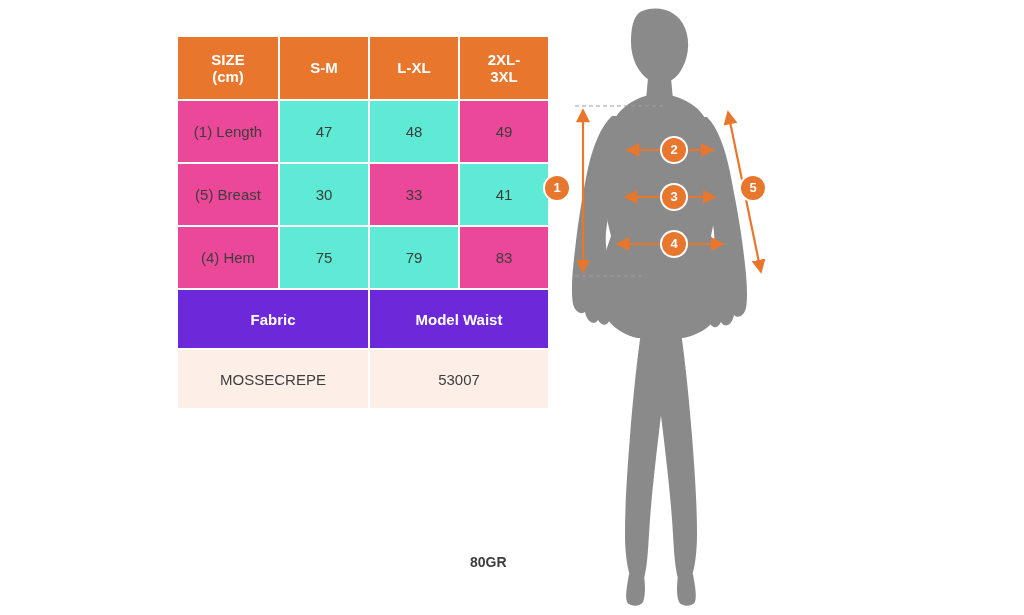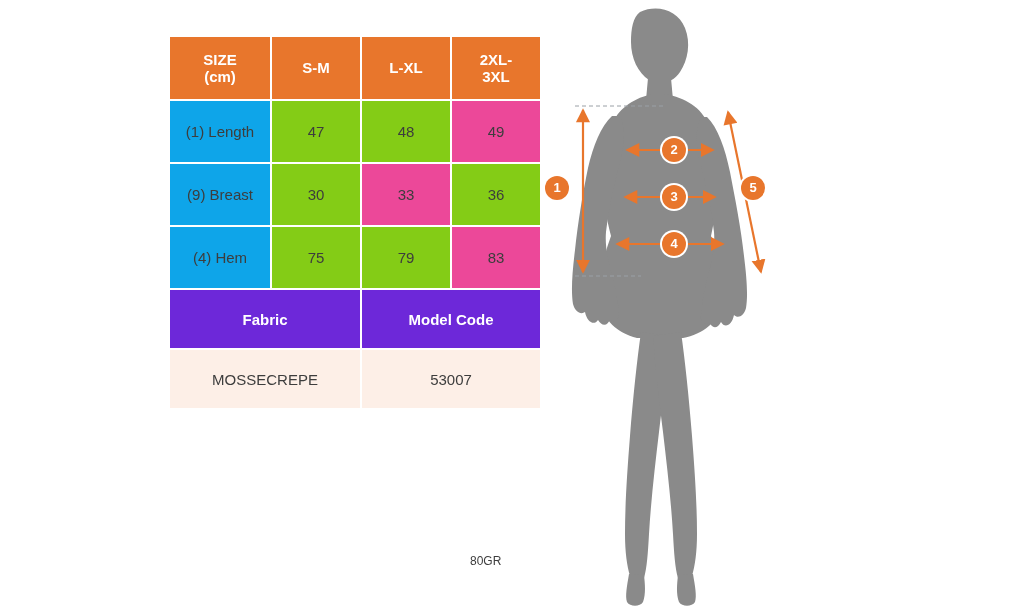--- a/index.html
+++ b/index.html
@@ -11,21 +11,21 @@
     width: 1024px;
     height: 615px;
     position: relative;
     font-family: "Liberation Sans", sans-serif;
     overflow: hidden;
   }
 
   
   #size-table {
     position: absolute;
-    left: 168px;
+    left: 176px;
     top: 35px;
     width: 364px;
     border-collapse: collapse;
     table-layout: fixed;
   }
   #size-table td, #size-table th {
     border: 2px solid #ffffff;
     text-align: center;
     vertical-align: middle;
     font-size: 15px;
@@ -34,53 +34,53 @@
   }
   .head-cell {
     background: #e8762c;
     color: #ffffff !important;
     font-weight: bold;
     font-size: 16px;
     height: 62px;
     line-height: 1.15;
   }
   .row-label {
-    background: #0ea5e9;
+    background: #ec4899;
     font-size: 14px;
     height: 61px;
     padding: 0 6px;
     color: #3d3d3d;
   }
   .val {
     height: 61px;
     font-size: 17px;
     color: #3d3d3d;
   }
-  .val.shade-a { background: #84cc16; }
+  .val.shade-a { background: #5eead4; }
   .val.shade-b { background: #ec4899; }
   .fabric-head {
     background: #6d28d9;
     color: #ffffff !important;
     font-weight: bold;
     font-size: 16px;
     height: 58px;
   }
   .fabric-val {
     background: #fdefe7;
     height: 58px;
     font-size: 17px;
     color: #3d3d3d;
   }
   .gram-note {
     position: absolute;
     left: 470px;
     top: 554px;
-    font-size: 12px;
-    color: #3d3d3d;
-    font-weight: normal;
+    font-size: 14px;
+    color: #3d3d3d;
+    font-weight: bold;
   }
 
   
   #figure-area {
     position: absolute;
     left: 545px;
     top: 0px;
     width: 470px;
     height: 615px;
   }
@@ -124,34 +124,34 @@
     </tr>
   </thead>
   <tbody>
     <tr>
       <td class="row-label">(1) Length</td>
       <td class="val shade-a">47</td>
       <td class="val shade-a">48</td>
       <td class="val shade-b">49</td>
     </tr>
     <tr>
-      <td class="row-label">(9) Breast</td>
+      <td class="row-label">(5) Breast</td>
       <td class="val shade-a">30</td>
       <td class="val shade-b">33</td>
-      <td class="val shade-a">36</td>
+      <td class="val shade-a">41</td>
     </tr>
     <tr>
       <td class="row-label">(4) Hem</td>
       <td class="val shade-a">75</td>
       <td class="val shade-a">79</td>
       <td class="val shade-b">83</td>
     </tr>
     <tr>
       <td class="fabric-head" colspan="2">Fabric</td>
-      <td class="fabric-head" colspan="2">Model Code</td>
+      <td class="fabric-head" colspan="2">Model Waist</td>
     </tr>
     <tr>
       <td class="fabric-val" colspan="2">MOSSECREPE</td>
       <td class="fabric-val" colspan="2">53007</td>
     </tr>
   </tbody>
 </table>
 
 <div class="gram-note">80GR</div>
 

